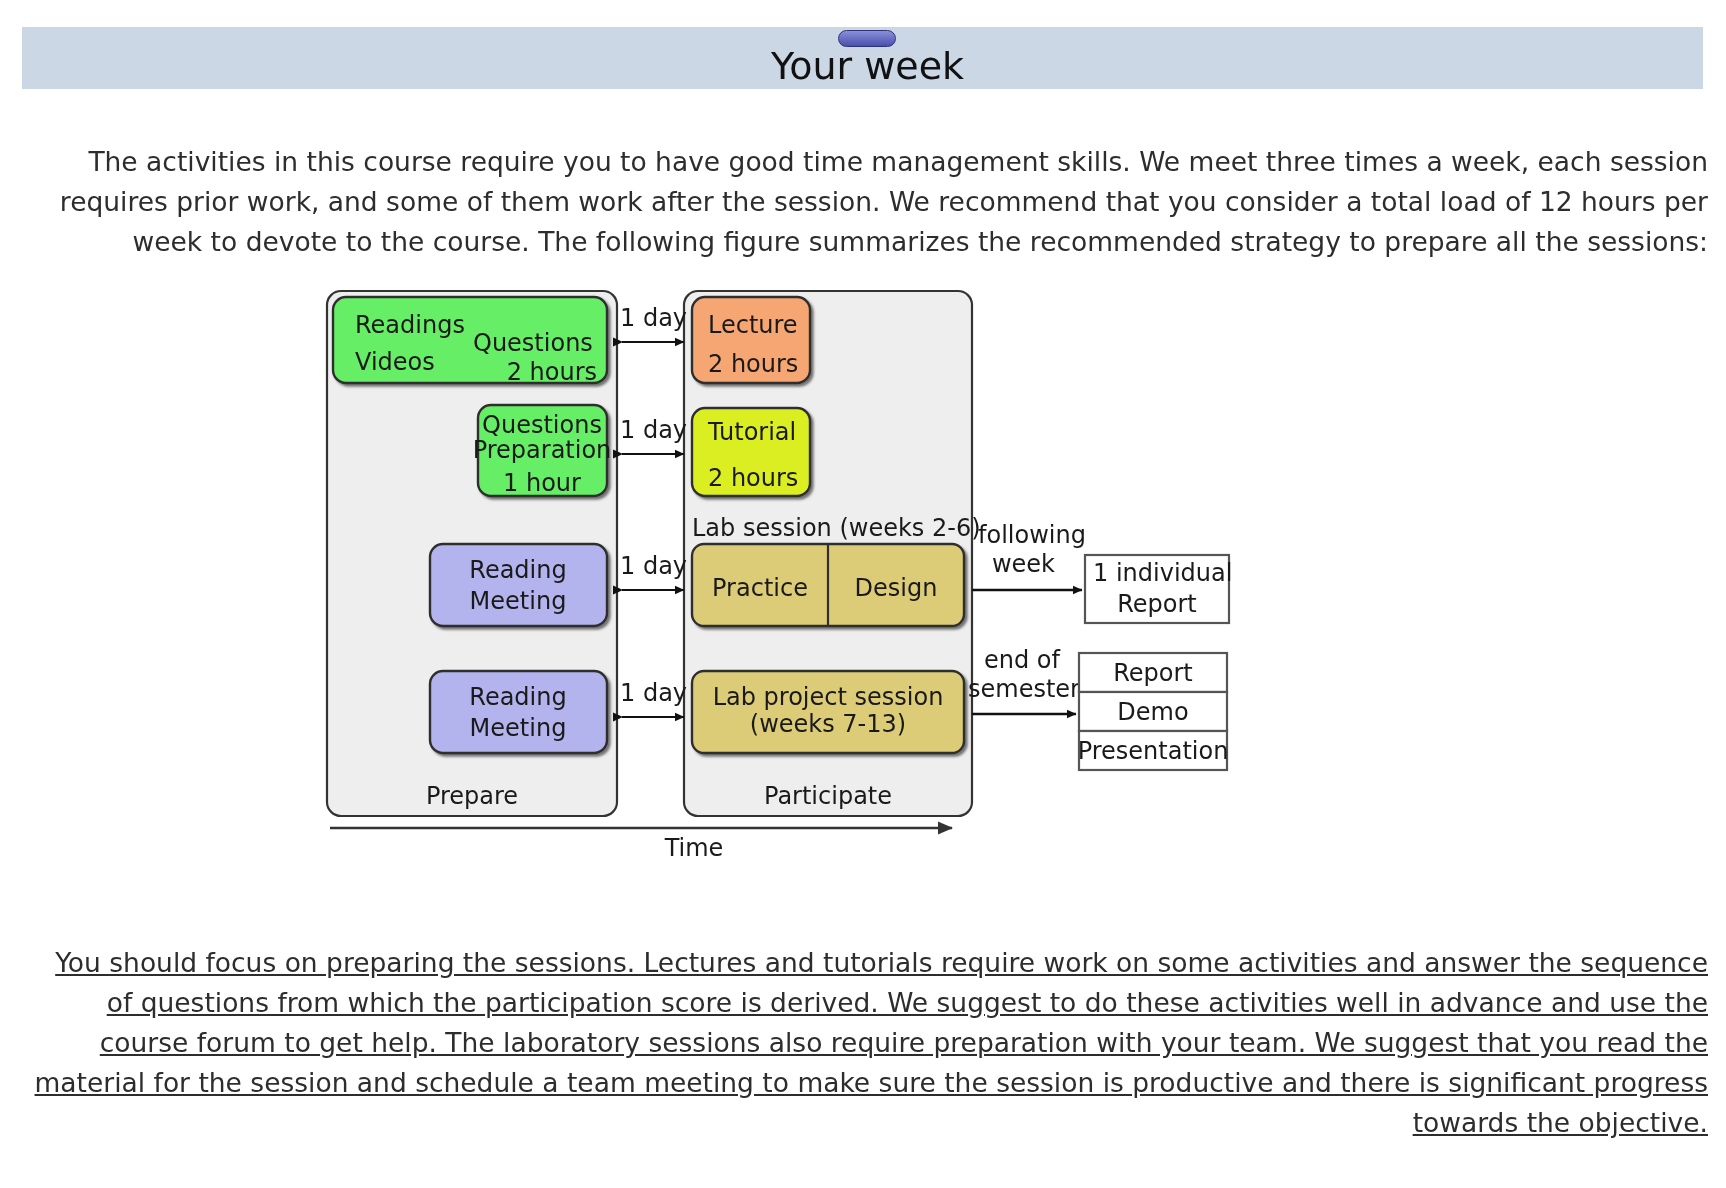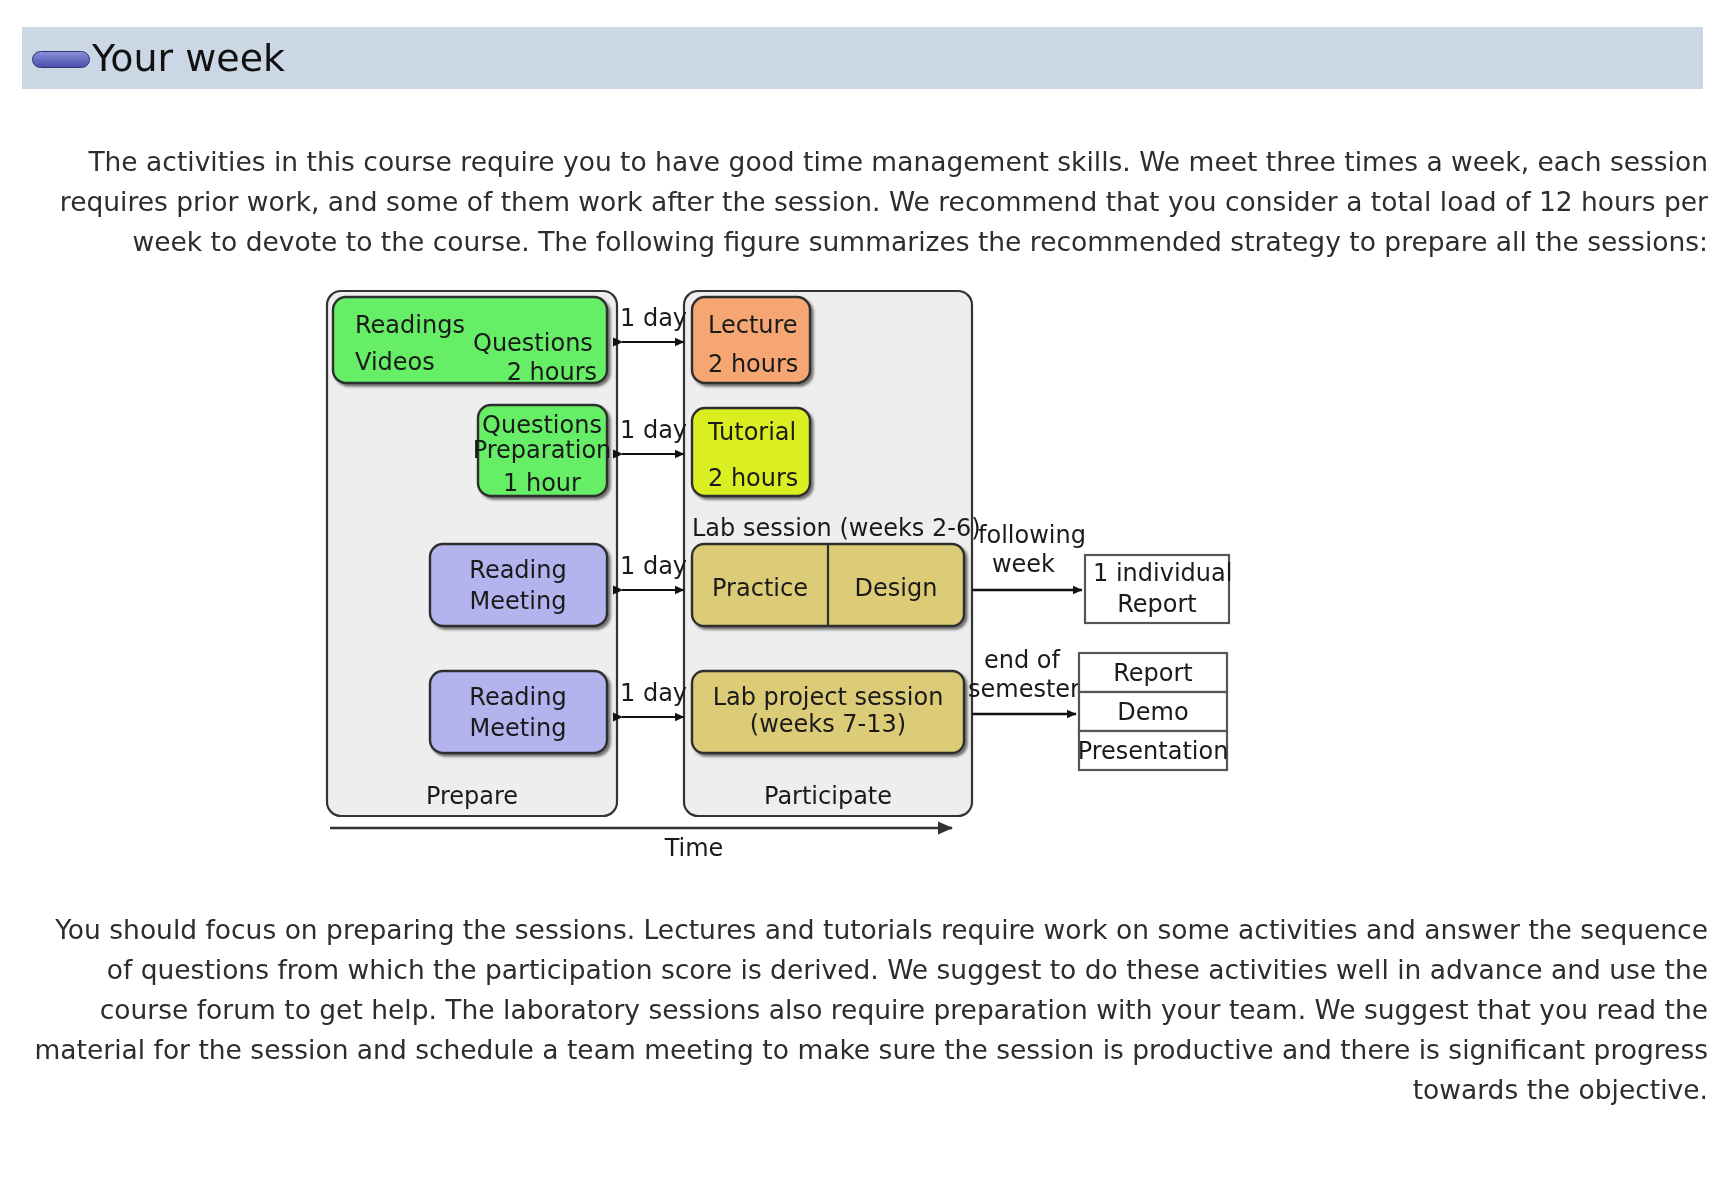--- a/index.html
+++ b/index.html
@@ -21,20 +21,21 @@
     position: absolute;
     left: 22px;
     top: 27px;
     width: 1681px;
     height: 62px;
     background: #ccd7e6;
     display: flex;
     align-items: center;
     box-sizing: border-box;
     padding-left: 10px;
+    flex-direction: column;
   }
   .pill-icon {
     width: 56px;
     height: 15px;
     border-radius: 9px;
     background: linear-gradient(#8a8fd8, #4a4fae);
     border: 1px solid #2e3277;
     flex: none;
     margin-right: 2px;
     margin-top: 3px;
@@ -52,21 +53,21 @@
   .para {
     position: absolute;
     left: 24px;
     width: 1684px;
     font-size: 26.5px;
     line-height: 40px;
     color: #2d2d2d;
     text-align: right;
   }
   #para-top { top: 115px; }
-  #para-bottom { top: 883px; }
+  #para-bottom { top: 916px; text-decoration: underline; }
 
   
   #diagram {
     position: absolute;
     left: 0px;
     top: 278px;
     width: 1418px;
     height: 590px;
   }
   #diagram svg { display: block; }

